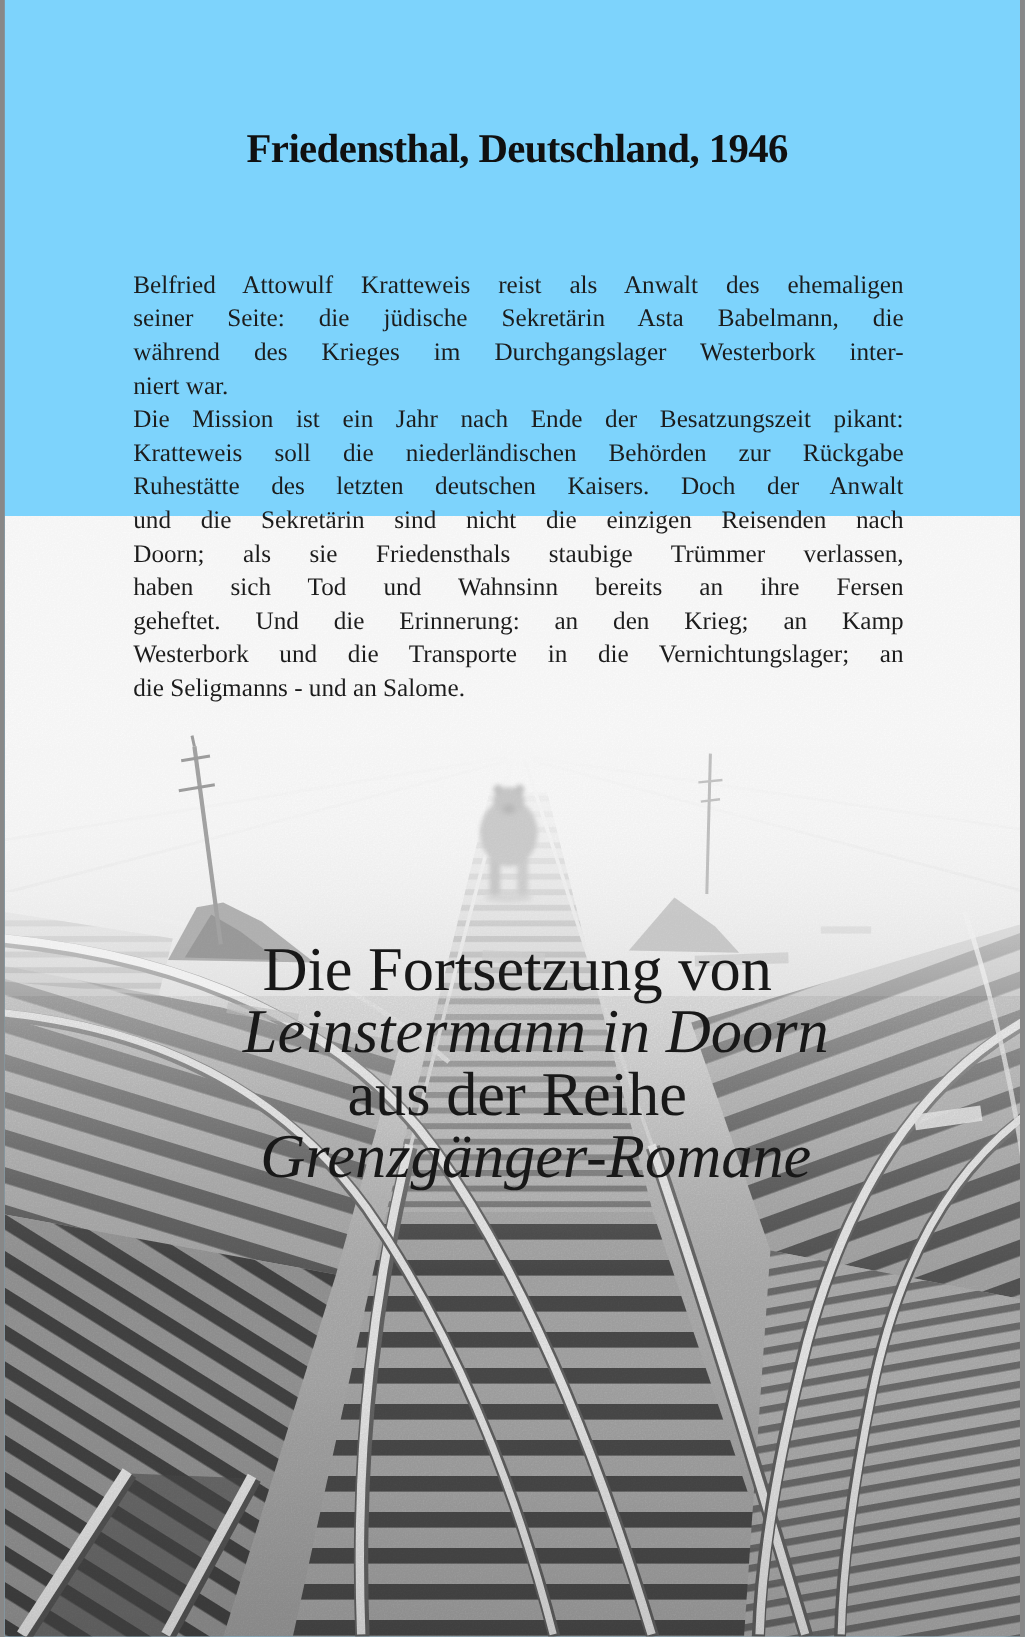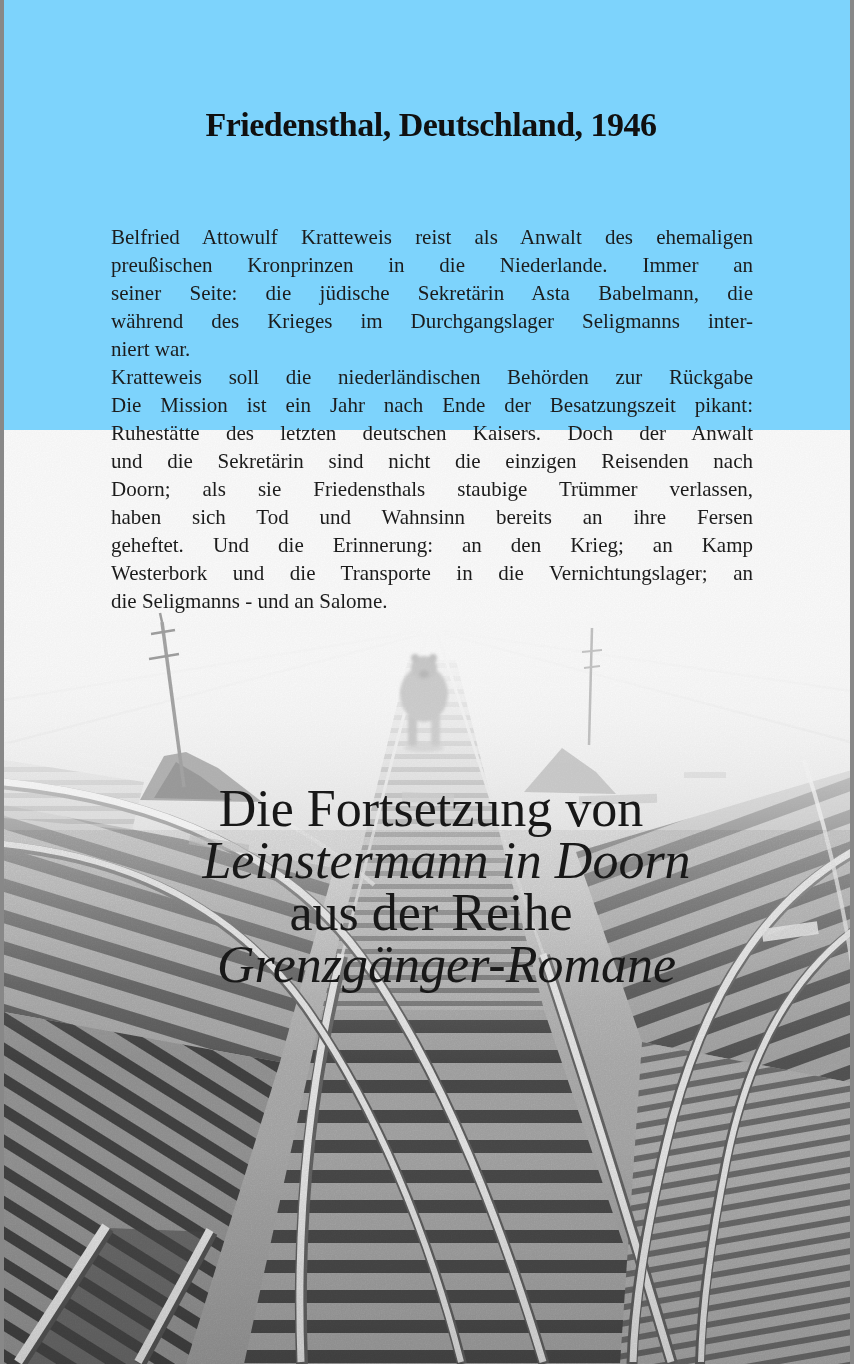--- a/index.html
+++ b/index.html
@@ -181,26 +181,25 @@
 
       <rect x="0" y="430" width="854" height="400" filter="url(#grain)" opacity="0.04"></rect>
       <rect x="0" y="830" width="854" height="534" filter="url(#grain)" opacity="0.10"></rect>
     </svg>
   </div>
 
   <h1 class="page-title">Friedensthal, Deutschland, 1946</h1>
 
   <div class="synopsis">
     <div class="jline">Belfried Attowulf Kratteweis reist als Anwalt des ehemaligen</div>
-    <div class="jline">preußischen Kronprinzen in die Niederlande. Immer an</div>
     <div class="jline">seiner Seite: die jüdische Sekretärin Asta Babelmann, die</div>
-    <div class="jline">während des Krieges im Durchgangslager Seligmanns inter-</div>
+    <div class="jline">während des Krieges im Durchgangslager Westerbork inter-</div>
     <div class="lastline">niert war.</div>
+    <div class="jline">Die Mission ist ein Jahr nach Ende der Besatzungszeit pikant:</div>
     <div class="jline">Kratteweis soll die niederländischen Behörden zur Rückgabe</div>
-    <div class="jline">Die Mission ist ein Jahr nach Ende der Besatzungszeit pikant:</div>
     <div class="jline">Ruhestätte des letzten deutschen Kaisers. Doch der Anwalt</div>
     <div class="jline">und die Sekretärin sind nicht die einzigen Reisenden nach</div>
     <div class="jline">Doorn; als sie Friedensthals staubige Trümmer verlassen,</div>
     <div class="jline">haben sich Tod und Wahnsinn bereits an ihre Fersen</div>
     <div class="jline">geheftet. Und die Erinnerung: an den Krieg; an Kamp</div>
     <div class="jline">Westerbork und die Transporte in die Vernichtungslager; an</div>
     <div class="lastline">die Seligmanns - und an Salome.</div>
   </div>
 
   <div class="promo">

